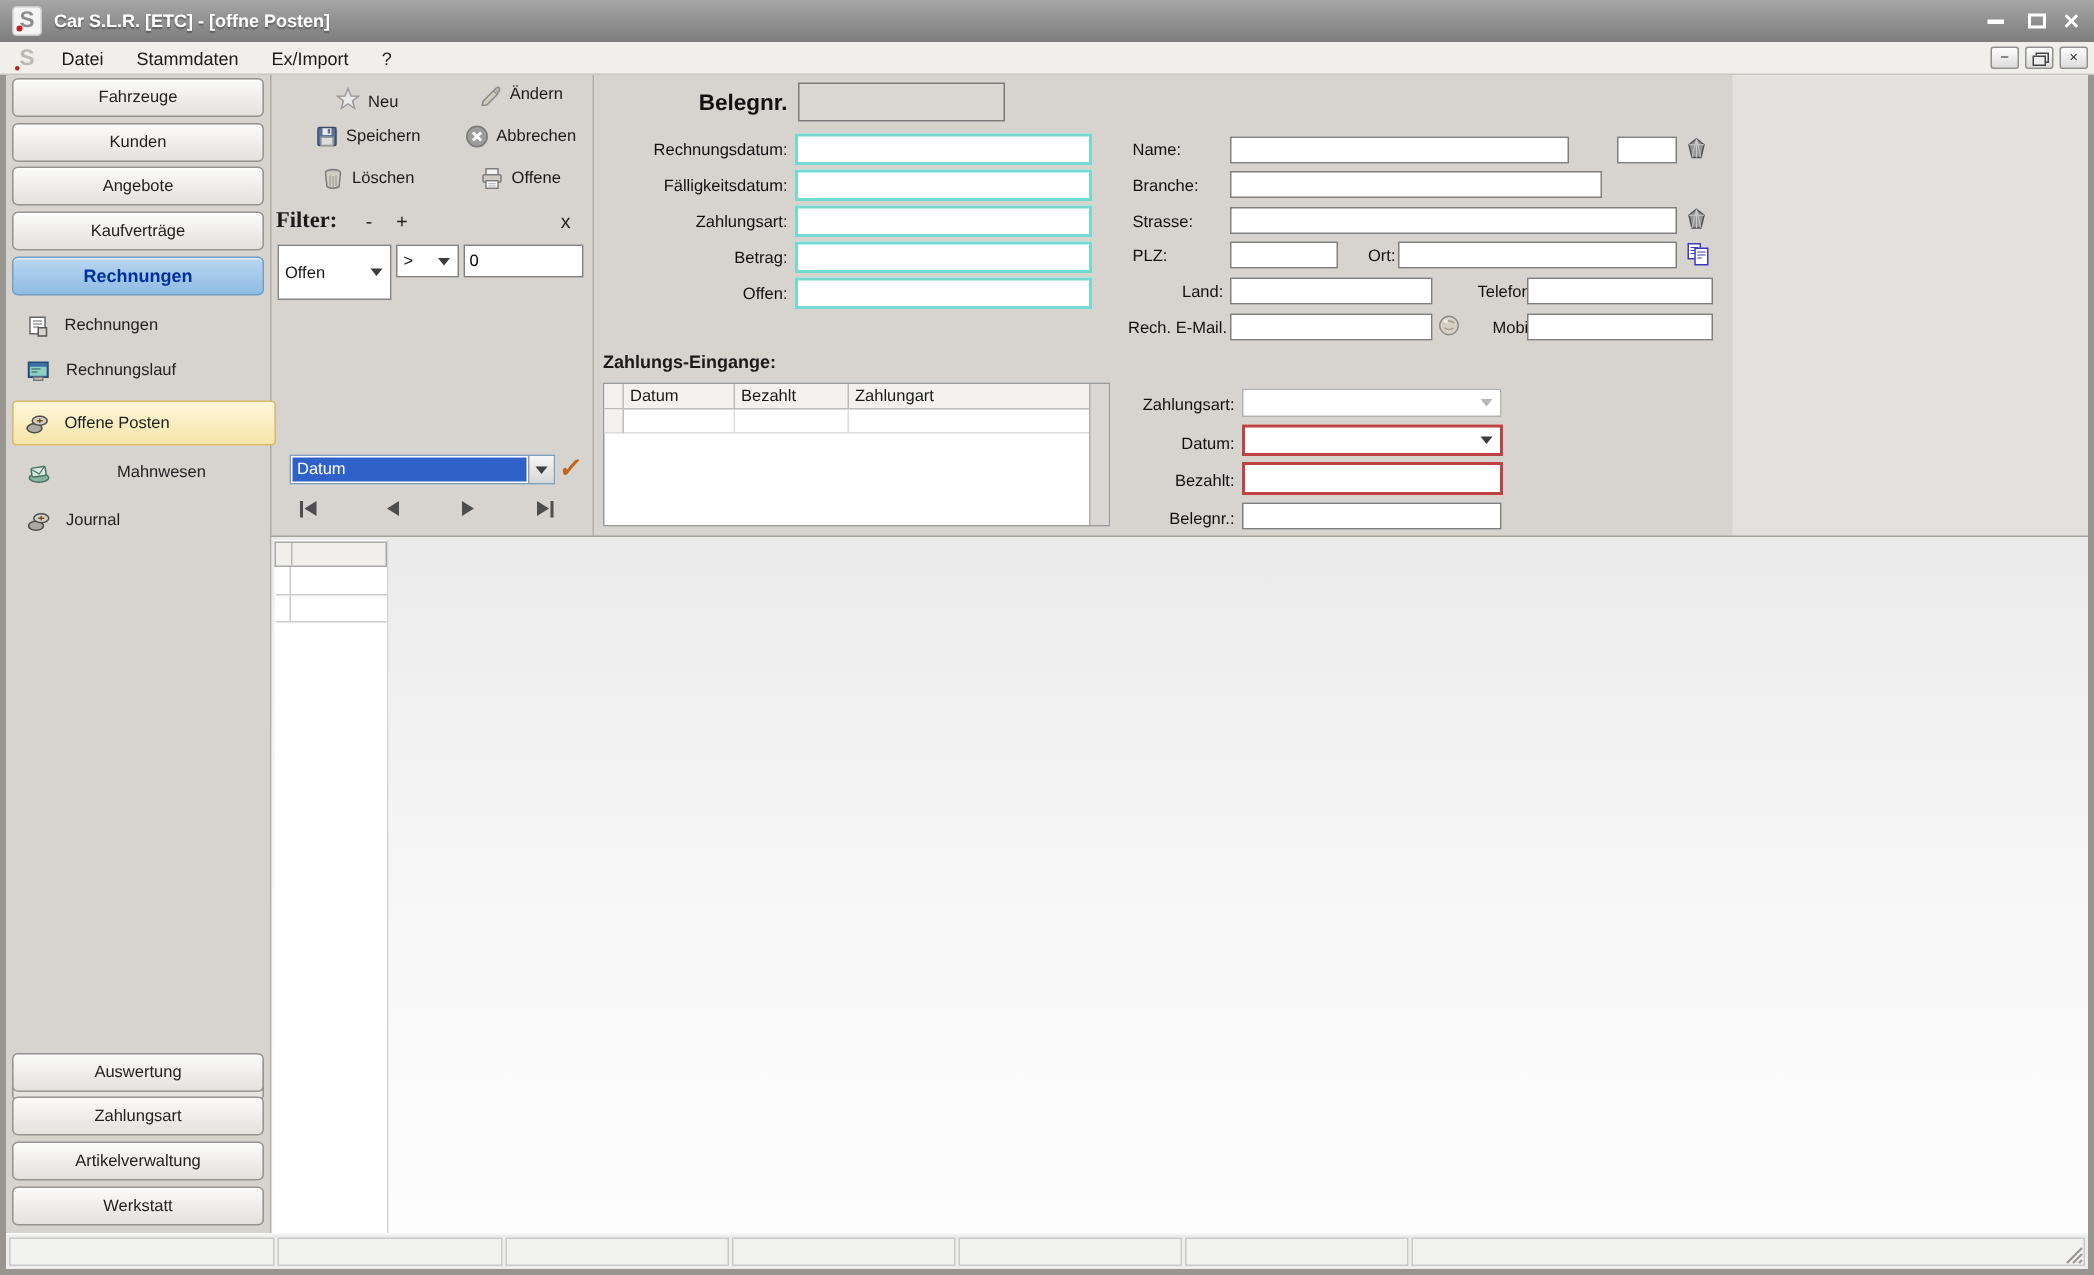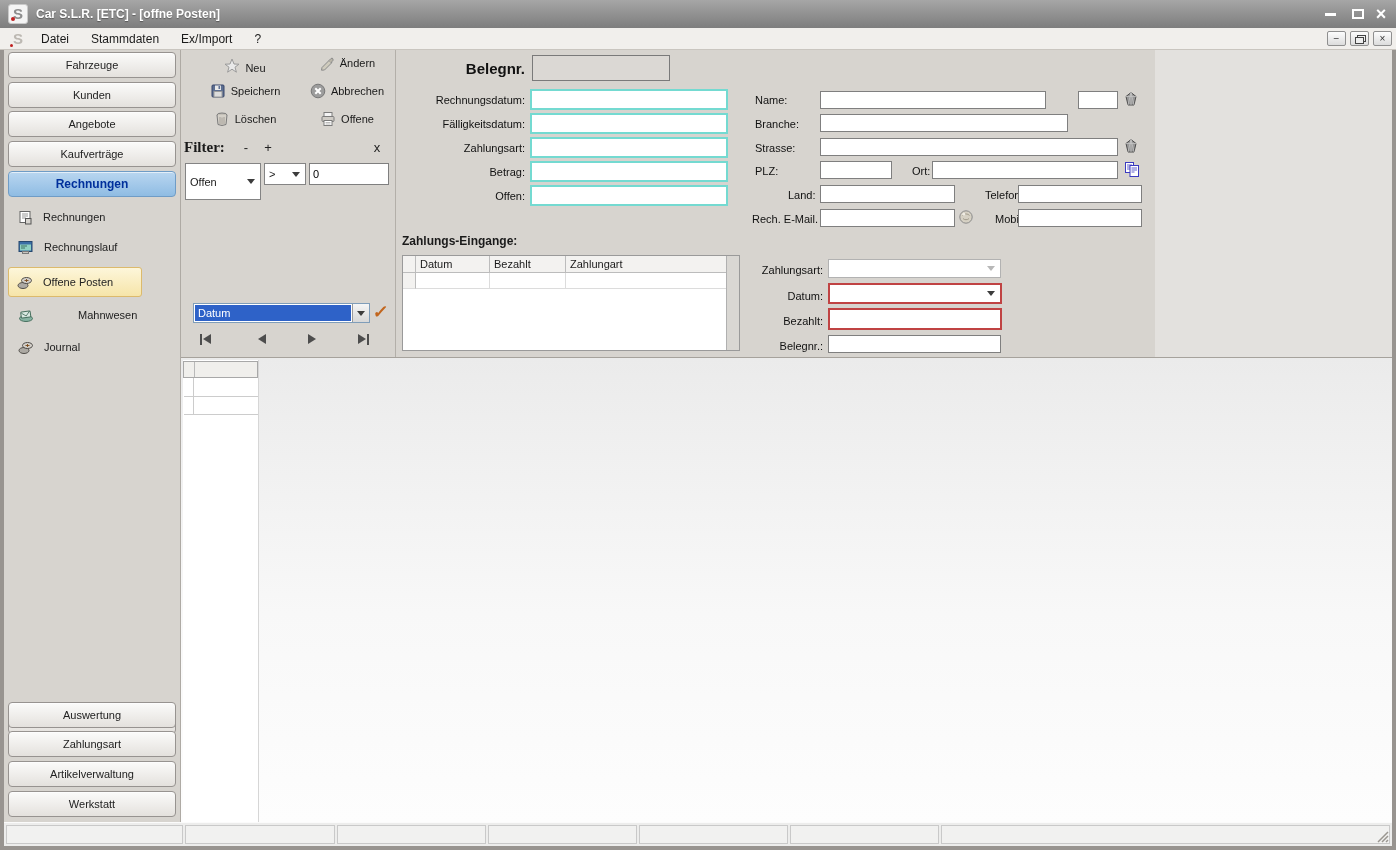--- a/index.html
+++ b/index.html
@@ -37,21 +37,21 @@
   
   .frame{background:#989490;}
 
   
   .sidebar{left:4px;top:50px;width:177px;height:772px;background:#d7d4cf;border-right:1px solid #aeaaa4;}
   .side-btn{left:8px;width:168px;height:26px;border:1px solid #979390;border-radius:4px;
             background:linear-gradient(#fbfbfa,#e4e1dd);display:flex;align-items:center;justify-content:center;
             color:#222;box-shadow:0 1px 0 rgba(255,255,255,.6) inset;}
   .side-btn.active{background:linear-gradient(#b9d6f0,#8fbce3);border-color:#6f9cc6;color:#00309c;font-weight:bold;font-size:12px;}
   .sub-item{left:10px;width:164px;display:flex;align-items:center;gap:10px;padding-left:8px;}
-  .sub-item.active{left:8px;width:134px;border:1px solid #dcba6c;border-radius:3px;
+  .sub-item.active{left:8px;width:176px;border:1px solid #dcba6c;border-radius:3px;
                    background:linear-gradient(#fdf6da,#f6e5a9);}
   .sub-label{color:#222;}
 
   
   .toolcol-sep{left:395px;top:50px;width:1px;height:308px;background:#b3afa9;}
   .tb-btn{height:22px;display:flex;align-items:center;justify-content:center;gap:5px;color:#1a1a1a;}
   .filter-label{font-family:"Liberation Serif",serif;font-weight:bold;font-size:15px;}
   .small-op{width:16px;height:16px;text-align:center;font-size:13px;color:#222;line-height:16px;}
   .dd{background:#fff;border:1px solid #848484;display:flex;align-items:center;}
   .dd .dd-text{flex:1;padding-left:4px;}

